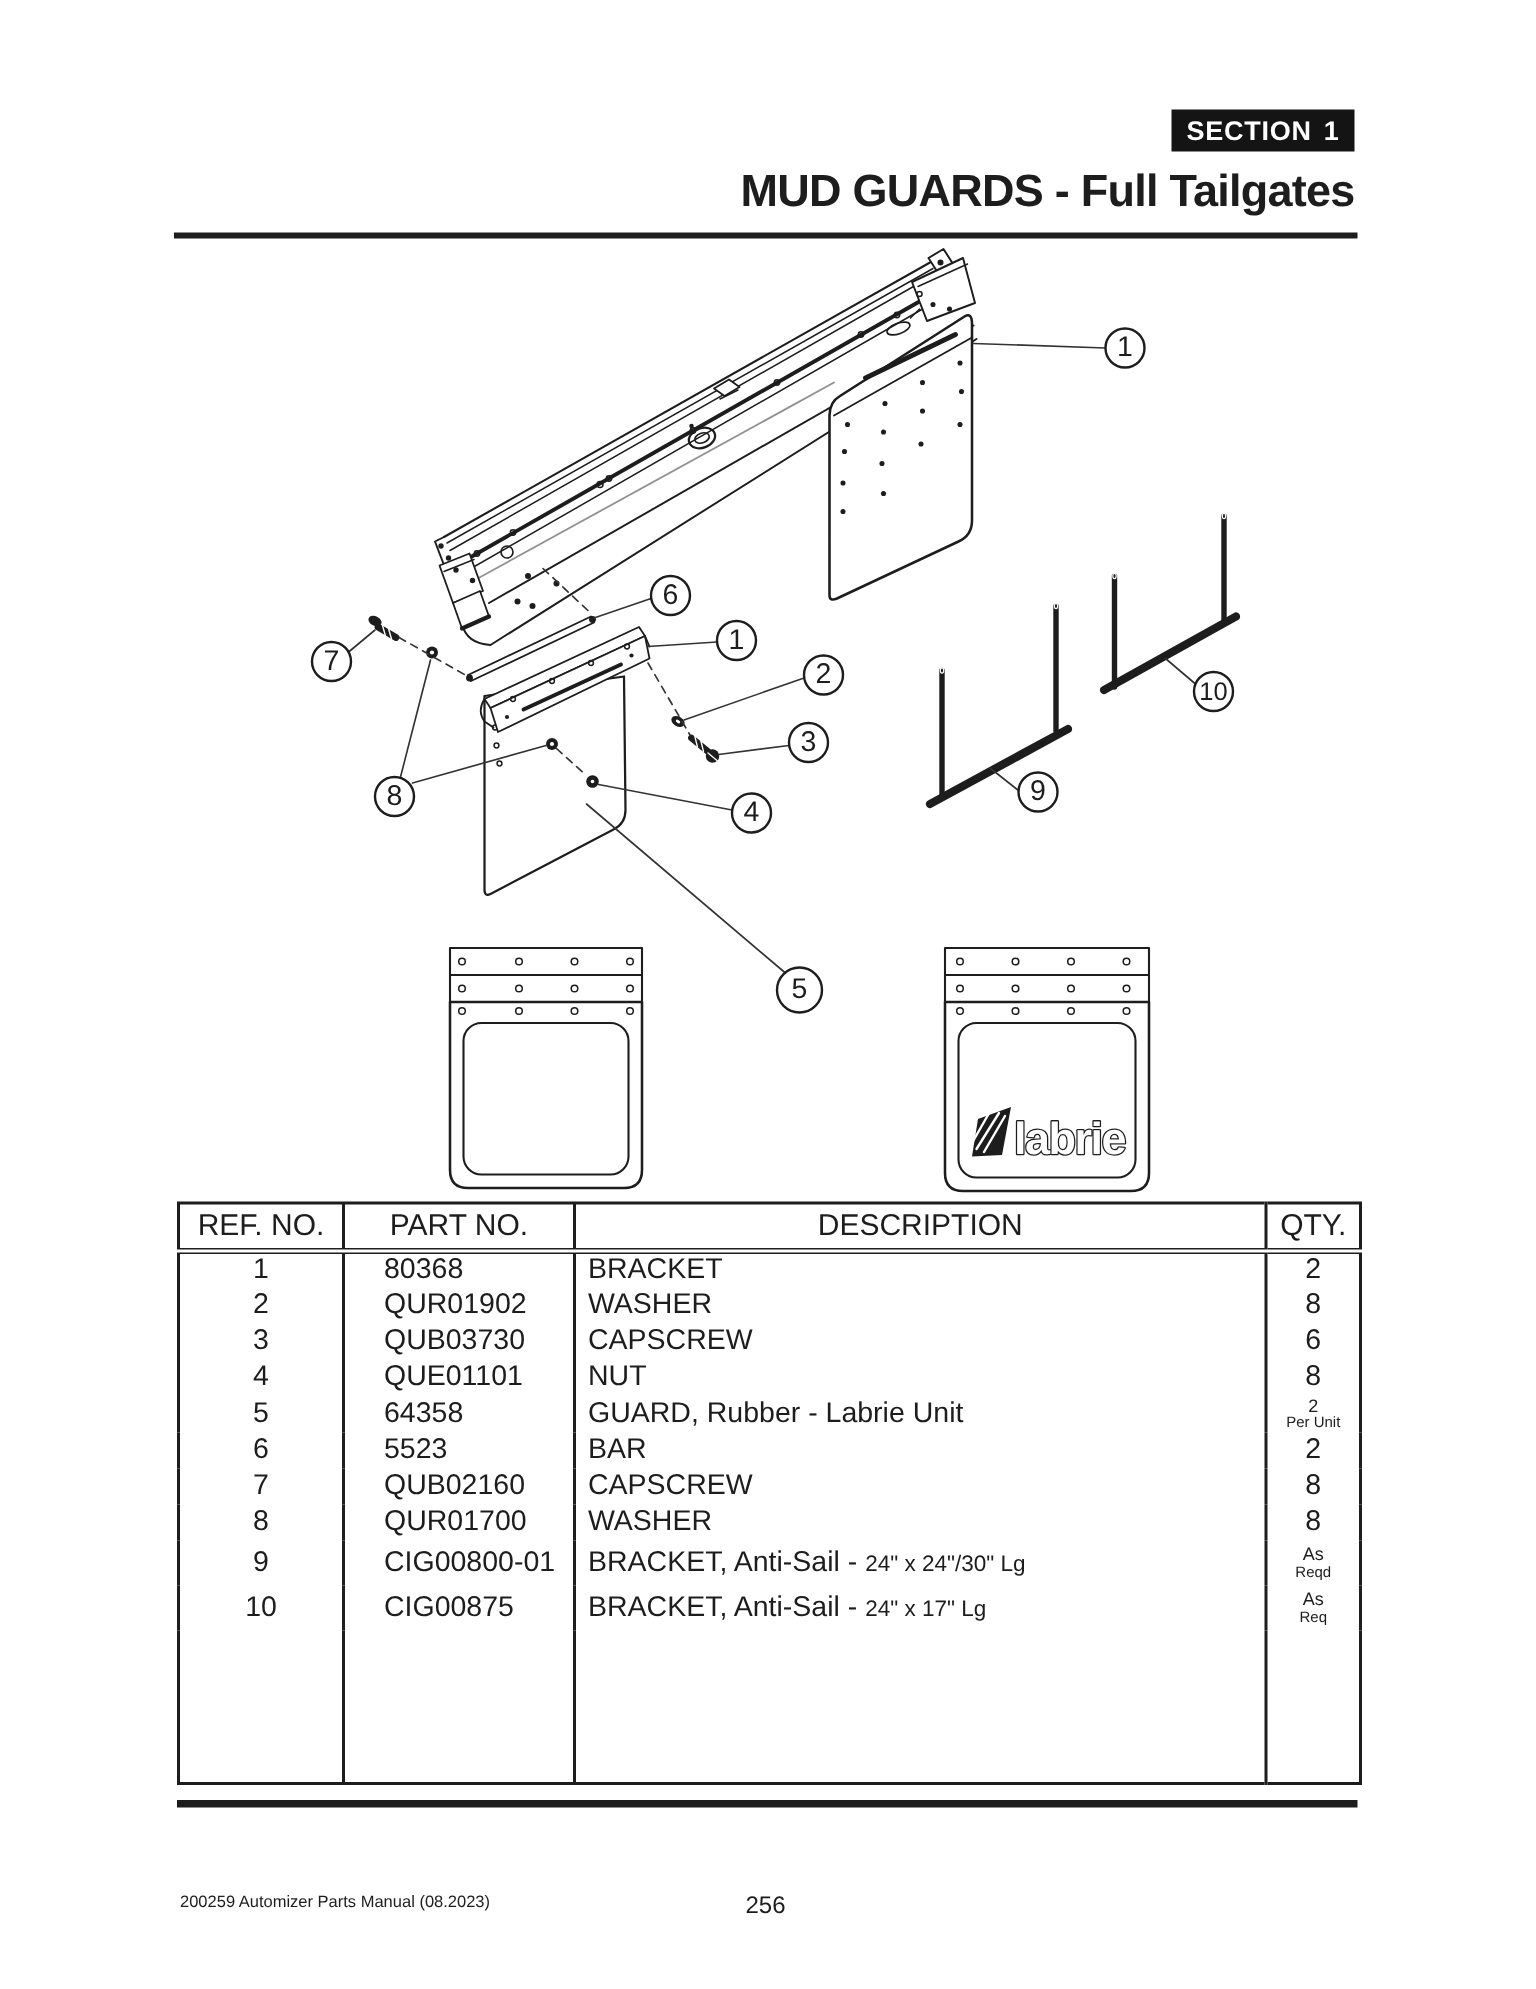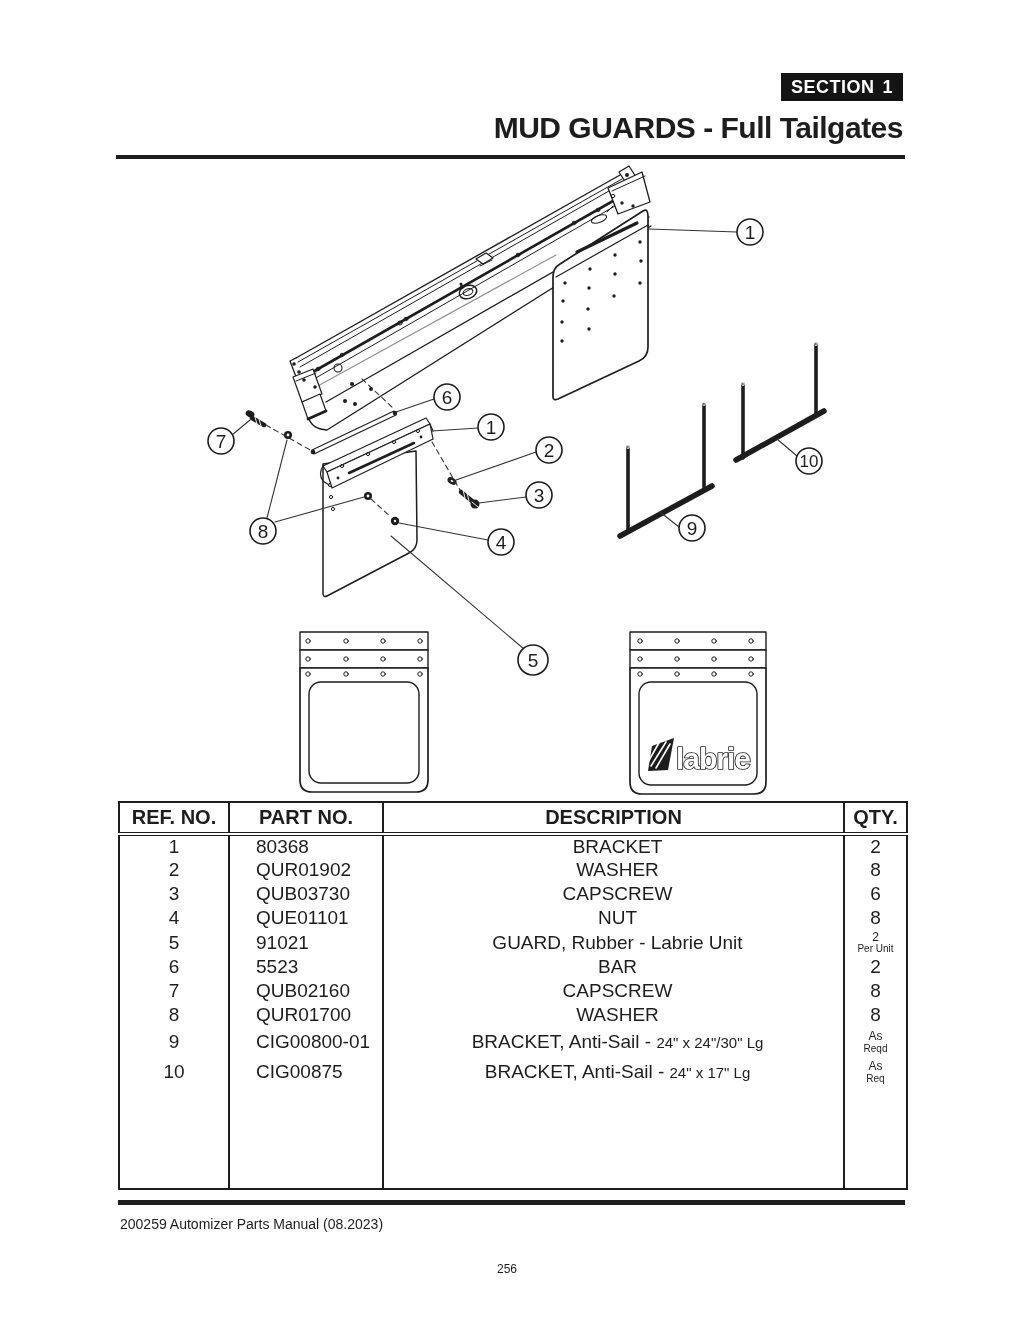--- a/index.html
+++ b/index.html
@@ -14,36 +14,36 @@
     letter-spacing:-0.5px; white-space:nowrap;margin-left:39px; }
   .title-rule { position:absolute; left:116px; top:155px; width:789px; height:4px; background:#1d1d1d; }
 
   svg.diagram { position:absolute; left:0; top:0; }
 
   .parts-table { position:absolute; left:118px; top:801px; width:788px; height:389px;
     border-collapse:collapse; table-layout:fixed; }
   .parts-table th, .parts-table td { border-left:2px solid #1d1d1d; border-right:2px solid #1d1d1d;
     vertical-align:middle; line-height:1.05; overflow:hidden; }
   .parts-table { border:2.5px solid #1d1d1d; }
-  .parts-table thead th { border-bottom:4px double #1d1d1d; font-size:20px; font-weight:bold;
+  .parts-table thead th { border-bottom:4px double #1d1d1d; font-size:20px; font-weight:normal;
     height:32px; text-align:center; }
   .parts-table td { font-size:19px; }
   td.ref { text-align:center; }
   td.part { text-align:left; padding-left:26px; }
-  td.desc { text-align:center; padding-left:8px; white-space:nowrap; }
+  td.desc { text-align:left; padding-left:8px; white-space:nowrap; }
   td.qty { text-align:center; }
   .desc-small { font-size:15px; }
   .qty-main { font-size:19px; text-align:center; }
   .qty-sub { font-size:10px; text-align:center; line-height:1; }
   tr.qty-small .qty-main { font-size:12px; line-height:1.1; }
   tr.h24 { height:24px; } tr.h25 { height:25px; } tr.h29 { height:30px; }
 
   .bottom-bar { position:absolute; left:118px; top:1200px; width:787px; height:5px; background:#1d1d1d; }
-  .footer-left { position:absolute; left:120px; top:1216px; font-size:14px; }
-  .footer-page { position:absolute; left:497px; top:1262px; font-size:12px; }
+  .footer-left { position:absolute; left:120px; top:1262px; font-size:11px; }
+  .footer-page { position:absolute; left:497px; top:1262px; font-size:16px; }
 </style>
 </head>
 <body>
 
 <div class="page">
 
   <div class="section-badge">
     <span>SECTION</span>
     <span>1</span>
   </div>
@@ -370,21 +370,21 @@
         <td class="qty">6</td>
       </tr>
       <tr class="h24">
         <td class="ref">4</td>
         <td class="part">QUE01101</td>
         <td class="desc">NUT</td>
         <td class="qty">8</td>
       </tr>
       <tr class="h25 qty-small">
         <td class="ref">5</td>
-        <td class="part">91021</td>
+        <td class="part">64358</td>
         <td class="desc">GUARD, Rubber - Labrie Unit</td>
         <td class="qty">
           <div class="qty-main">2</div>
           <div class="qty-sub">Per Unit</div>
         </td>
       </tr>
       <tr class="h24">
         <td class="ref">6</td>
         <td class="part">5523</td>
         <td class="desc">BAR</td>

